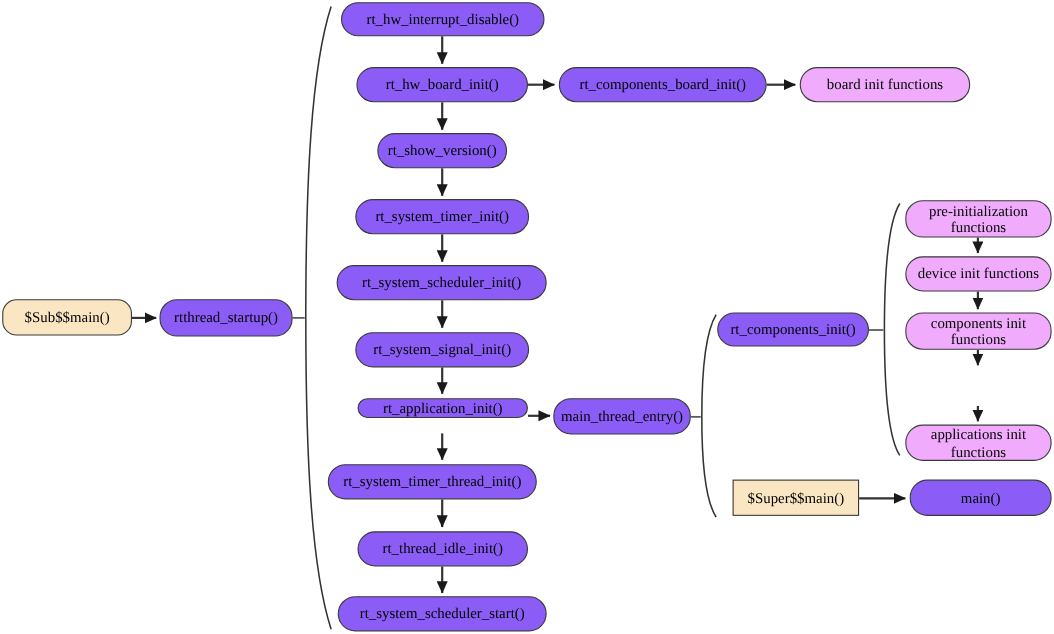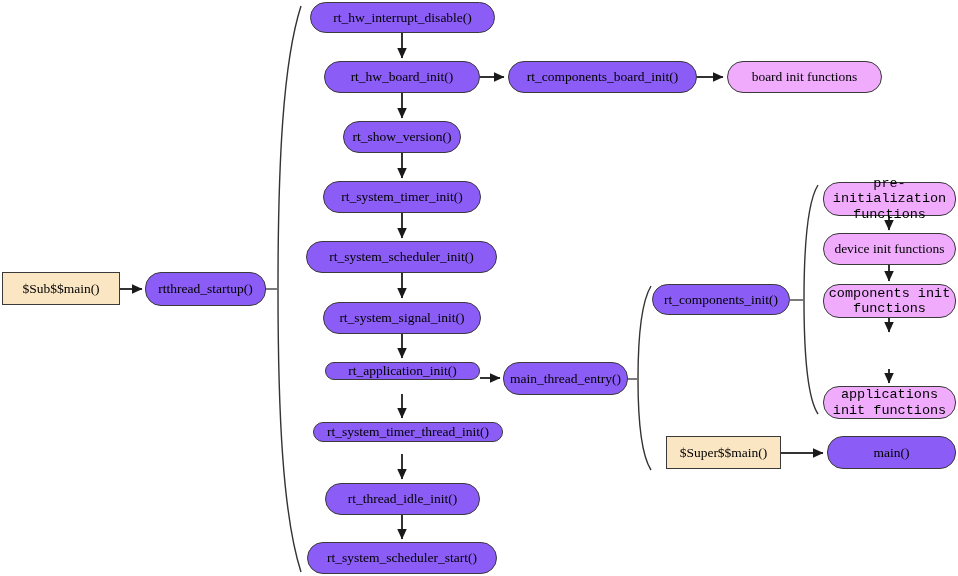--- a/index.html
+++ b/index.html
@@ -20,21 +20,21 @@
     box-sizing:border-box;
     background:#8b5cf6;
     border:1.4px solid #3a3a3a;
     white-space:nowrap;
     line-height:1.12;
     padding:0 3px;
   }
   .pill{border-radius:16px;}
   .rect{background:#fbe6c3;border-radius:0;}
   .blue{background:#f0abfc;}
-  .wrap{white-space:normal;font-family:Liberation Mono, monospace;}
+  .wrap{white-space:normal;}
 </style>
 </head>
 <body>
 
 <div class="canvas">
 
   <svg class="wires" viewBox="0 0 958 576" xmlns="http://www.w3.org/2000/svg">
     <defs>
       <marker id="arr" markerUnits="userSpaceOnUse" markerWidth="12" markerHeight="10" refX="10.5" refY="5" orient="auto">
         <path d="M0,0 L11,5 L0,10 Z" fill="#1a1a1a"></path>
@@ -74,21 +74,21 @@
       <line x1="790" y1="300" x2="803" y2="300"></line>
     </g>
 
     <g stroke="#333333" stroke-width="1.4" fill="none">
       <path d="M301,6 C283,62 278,162 278,289 C278,416 283,516 301,572"></path>
       <path d="M651,286 C642,301 638,336 638,379 C638,422 642,456 651,470"></path>
       <path d="M818,185 C808,201 804,246 804,300 C804,354 808,399 818,414"></path>
     </g>
   </svg>
 
-  <div class="node rect" style="left:2px;top:272px;width:118px;height:33px;">$Sub$$main()</div>
+  <div class="node rect" style="left:2px;top:272px;width:118px;height:33px;border-radius:13px;">$Sub$$main()</div>
 
   <div class="node pill" style="left:145px;top:272px;width:121px;height:34px;">rtthread_startup()</div>
 
   <div class="node pill" style="left:310px;top:2px;width:185px;height:31px;">rt_hw_interrupt_disable()</div>
 
   <div class="node pill" style="left:324px;top:61px;width:156px;height:32px;">rt_hw_board_init()</div>
 
   <div class="node pill" style="left:508px;top:61px;width:189px;height:32px;">rt_components_board_init()</div>
 
   <div class="node pill blue" style="left:727px;top:61px;width:155px;height:32px;">board init functions</div>
@@ -98,21 +98,21 @@
   <div class="node pill" style="left:323px;top:181px;width:158px;height:32px;">rt_system_timer_init()</div>
 
   <div class="node pill" style="left:306px;top:241px;width:191px;height:32px;">rt_system_scheduler_init()</div>
 
   <div class="node pill" style="left:323px;top:302px;width:158px;height:32px;">rt_system_signal_init()</div>
 
   <div class="node pill" style="left:325px;top:362px;width:155px;height:18px;text-align:right;">rt_application_init()</div>
 
   <div class="node pill" style="left:503px;top:362px;width:125px;height:33px;">main_thread_entry()</div>
 
-  <div class="node pill" style="left:313px;top:422px;width:190px;height:20px;">rt_system_timer_thread_init()</div>
+  <div class="node pill" style="left:298px;top:422px;width:190px;height:32px;">rt_system_timer_thread_init()</div>
 
   <div class="node pill" style="left:325px;top:483px;width:155px;height:32px;">rt_thread_idle_init()</div>
 
   <div class="node pill" style="left:307px;top:542px;width:190px;height:32px;">rt_system_scheduler_start()</div>
 
   <div class="node pill" style="left:652px;top:284px;width:138px;height:31px;">rt_components_init()</div>
 
   <div class="node pill blue wrap" style="left:823px;top:182px;width:133px;height:34px;">pre-initialization functions</div>
 
   <div class="node pill blue" style="left:823px;top:233px;width:133px;height:32px;">device init functions</div>

